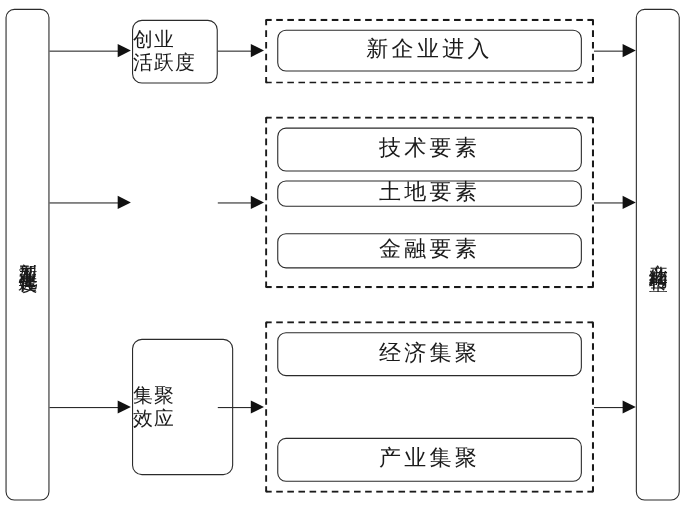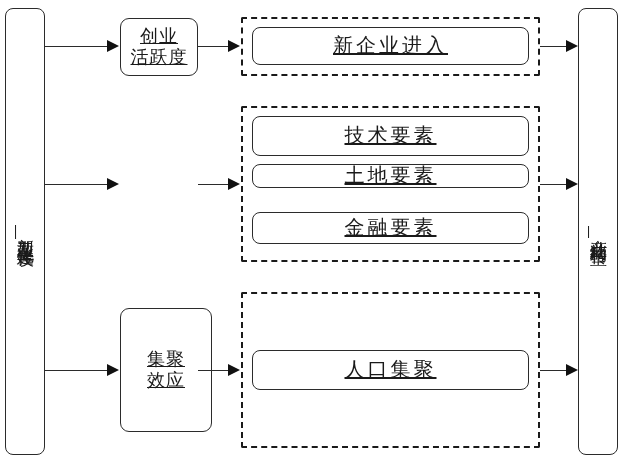--- a/index.html
+++ b/index.html
@@ -21,22 +21,21 @@
     position: absolute;
     box-sizing: border-box;
     border: 1.6px solid #2b2b2b;
     border-radius: 7px;
     background: #ffffff;
     display: flex;
     align-items: center;
     justify-content: center;
     color: #1a1a1a;
     line-height: 1.18;
-    text-align: center;
-    text-decoration: underline;
+    text-align: left;
   }
   .node-vertical {
     writing-mode: vertical-rl;
     text-orientation: upright;
     letter-spacing: 2px;
     font-size: 17px;
     border-radius: 8px;
   }
   .node-stage {
     font-size: 18px;
@@ -136,20 +135,23 @@
   <div class="node node-stage" style="left:120px; top:308px; width:92px; height:124px;">
     <span class="stage-text">集聚
 效应</span>
   </div>
 
   <div class="connector" style="left:198px; top:370px; width:34px;"></div>
   <div class="arrowhead" style="left:228px; top:363.5px;"></div>
 
   <div class="dashed-group" style="left:241px; top:292px; width:299px; height:156px;"></div>
 
-  <div class="node node-item" style="left:252px; top:350px; width:277px; height:40px;">
-    <span>人口集聚</span>
+  <div class="node node-item" style="left:252px; top:302px; width:277px; height:40px;">
+    <span>经济集聚</span>
+  </div>
+  <div class="node node-item" style="left:252px; top:398px; width:277px; height:40px;">
+    <span>产业集聚</span>
   </div>
 
   <div class="connector" style="left:540px; top:370px; width:31px;"></div>
   <div class="arrowhead" style="left:566px; top:363.5px;"></div>
 
 </div>
 
 </body></html>

